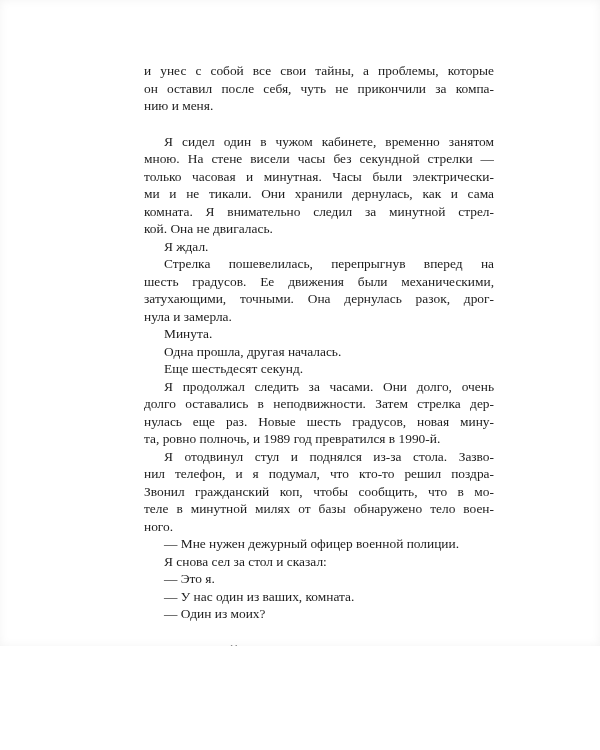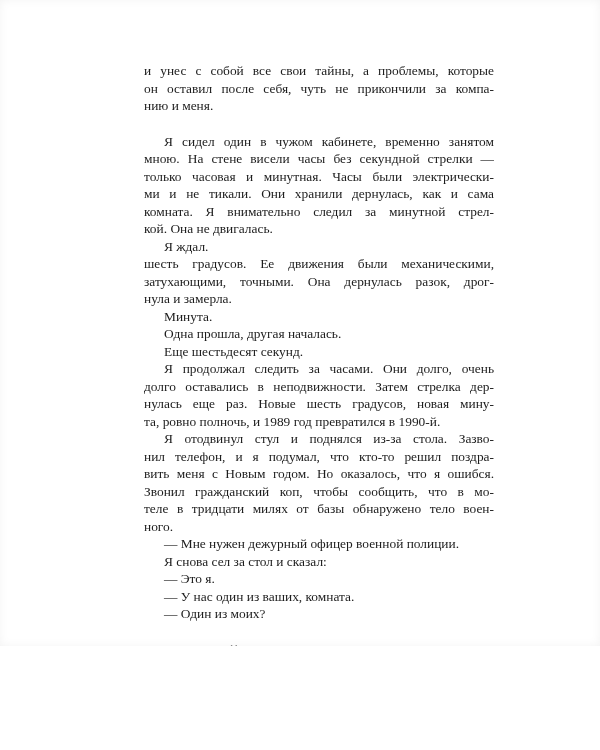--- a/index.html
+++ b/index.html
@@ -70,20 +70,21 @@
         <div class="line">мною. На стене висели часы без секундной стрелки —</div>
         <div class="line">только часовая и минутная. Часы были электрически-</div>
         <div class="line">ми и не тикали. Они хранили дернулась, как и сама</div>
         <div class="line">комната. Я внимательно следил за минутной стрел-</div>
         <div class="line last">кой. Она не двигалась.</div>
       </div>
       <div class="para">
         <div class="line last indent">Я ждал.</div>
       </div>
       <div class="para">
+        <div class="line indent">Стрелка пошевелилась, перепрыгнув вперед на</div>
         <div class="line">шесть градусов. Ее движения были механическими,</div>
         <div class="line">затухающими, точными. Она дернулась разок, дрог-</div>
         <div class="line last">нула и замерла.</div>
       </div>
       <div class="para">
         <div class="line last indent">Минута.</div>
       </div>
       <div class="para">
         <div class="line last indent">Одна прошла, другая началась.</div>
       </div>
@@ -92,23 +93,22 @@
       </div>
       <div class="para">
         <div class="line indent">Я продолжал следить за часами. Они долго, очень</div>
         <div class="line">долго оставались в неподвижности. Затем стрелка дер-</div>
         <div class="line">нулась еще раз. Новые шесть градусов, новая мину-</div>
         <div class="line last">та, ровно полночь, и 1989 год превратился в 1990-й.</div>
       </div>
       <div class="para">
         <div class="line indent">Я отодвинул стул и поднялся из-за стола. Зазво-</div>
         <div class="line">нил телефон, и я подумал, что кто-то решил поздра-</div>
-        <div class="line">вить меня с Новым годом. Но оказалось, что я ошибся.</div>
         <div class="line">Звонил гражданский коп, чтобы сообщить, что в мо-</div>
-        <div class="line">теле в тридцати милях от базы обнаружено тело воен-</div>
+        <div class="line">теле в минутной милях от базы обнаружено тело воен-</div>
         <div class="line last">ного.</div>
       </div>
       <div class="para">
         <div class="line last indent">— Мне нужен дежурный офицер военной полиции.</div>
       </div>
       <div class="para">
         <div class="line last indent">Я снова сел за стол и сказал:</div>
       </div>
       <div class="para">
         <div class="line last indent">— Это я.</div>

